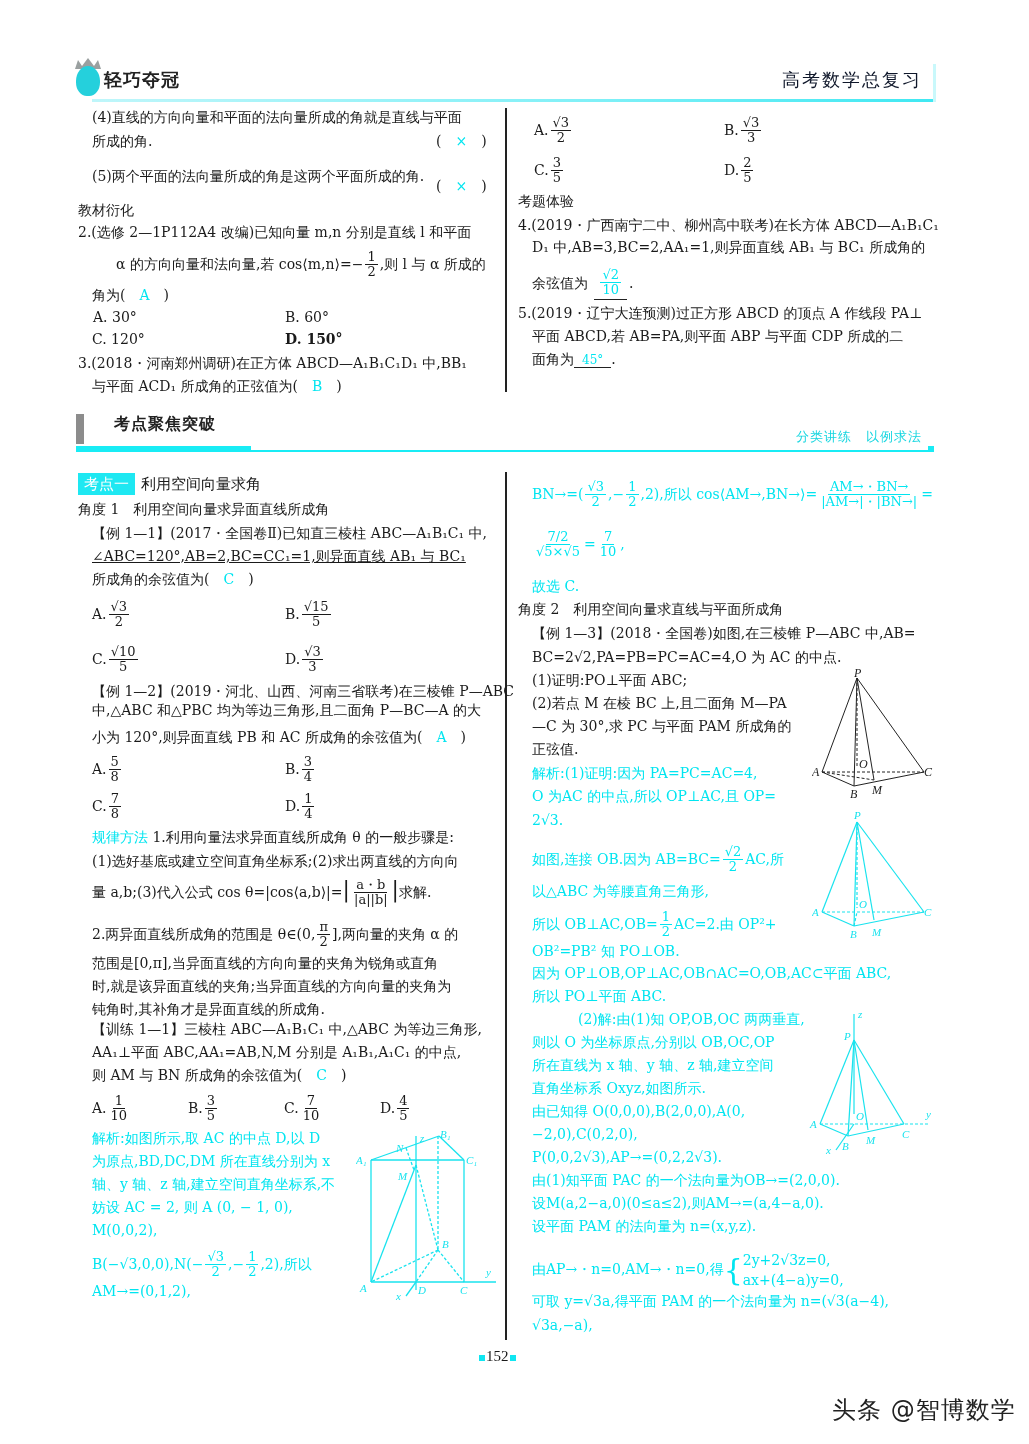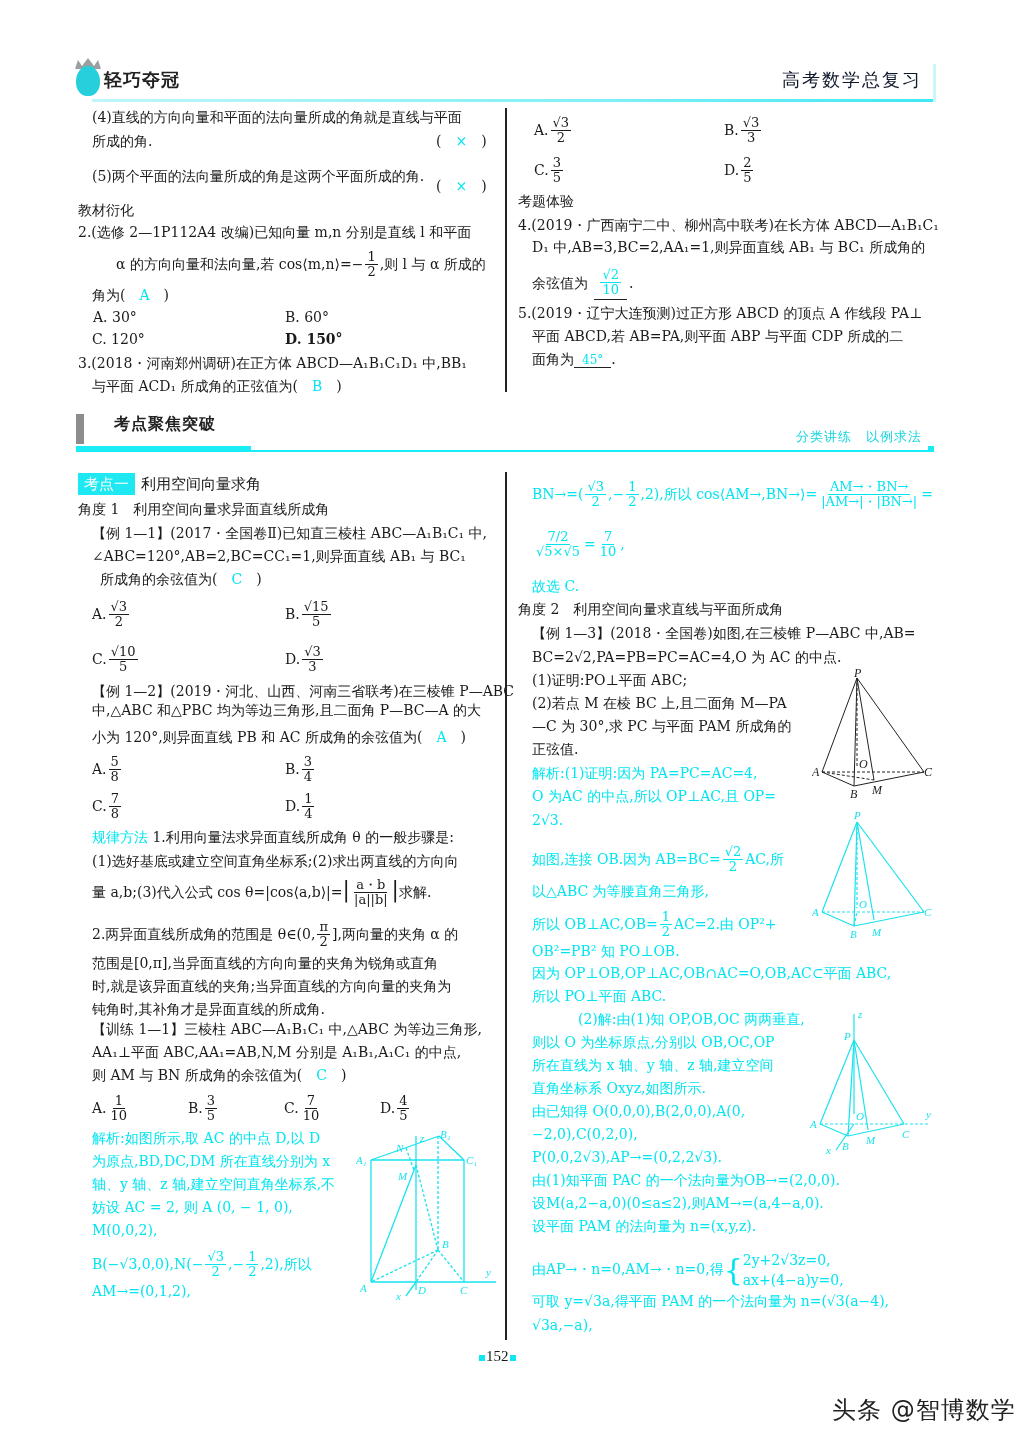--- a/index.html
+++ b/index.html
@@ -121,22 +121,22 @@
   <div class="banner-underline"></div>
   <div class="banner-dot"></div>
 </div>
 
 <div>
   <div class="t" style="left:78px; top:473px; font-size:15px;">
     <span class="tag">考点一</span><span>利用空间向量求角</span>
   </div>
   <div class="t" style="left:78px; top:498px;">角度 1　利用空间向量求异面直线所成角</div>
   <div class="t" style="left:92px; top:522px;">【例 1—1】(2017・全国卷Ⅱ)已知直三棱柱 ABC—A₁B₁C₁ 中,</div>
-  <div class="t" style="left:92px; top:545px;">∠ABC=120°,AB=2,BC=CC₁=1,则异面直线 AB₁ 与 BC₁</div>
-  <div class="t" style="left:100px; top:568px;">
+  <div class="t" style="left:92px; top:545px;text-decoration:underline;">∠ABC=120°,AB=2,BC=CC₁=1,则异面直线 AB₁ 与 BC₁</div>
+  <div class="t" style="left:92px; top:568px;">
     <span>所成角的余弦值为(</span>　<span class="cyan">C</span>　)
   </div>
   <div class="t" style="left:92px; top:600px;"><span>A.</span><span class="frac">
         <span class="num">√3</span>
         <span class="den">2</span>
       </span></div>
   <div class="t" style="left:285px; top:600px;"><span>B.</span><span class="frac">
         <span class="num">√15</span>
         <span class="den">5</span>
       </span></div>

